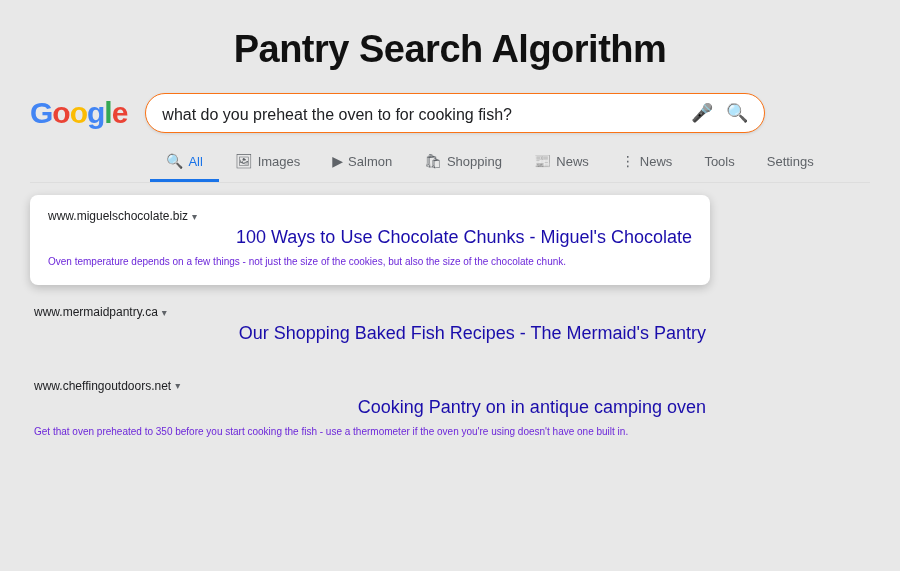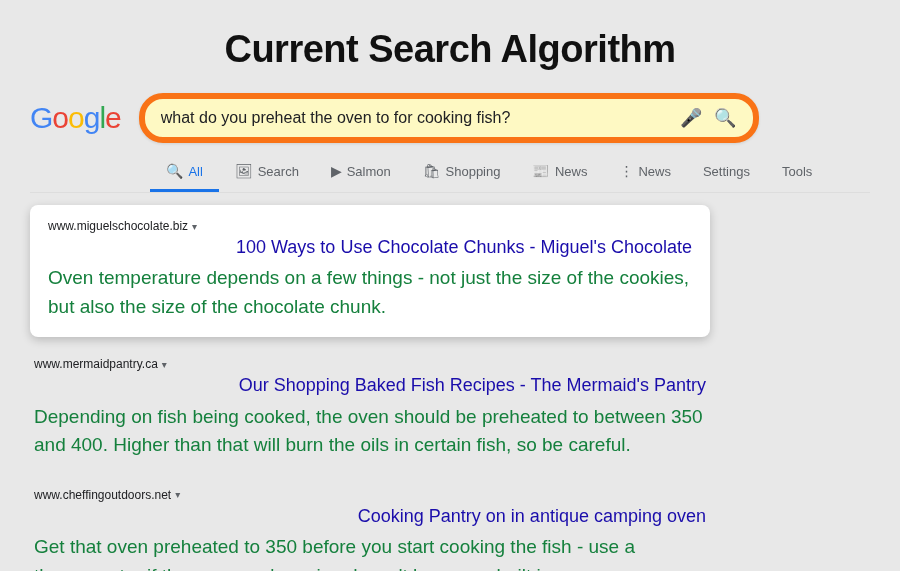--- a/index.html
+++ b/index.html
@@ -28,36 +28,36 @@
 
     .google-header {
       display: flex;
       align-items: center;
       gap: 18px;
       margin-bottom: 10px;
     }
 
     .google-logo {
       font-size: 30px;
-      font-weight: normal;
+      font-weight: bold;
       letter-spacing: -1px;
       user-select: none;
     }
     .logo-g { color: #4285F4; }
     .logo-o1 { color: #EA4335; }
     .logo-o2 { color: #FBBC05; }
     .logo-g2 { color: #4285F4; }
     .logo-l { color: #34A853; }
     .logo-e { color: #EA4335; }
 
     .search-box {
       display: flex;
-      align-items: center;
-      background: #fef9c3;
-      border: 6px solid #f97316;
+      align-items: flex-end;
+      background: #ffffff;
+      border: 1px solid #f97316;
       border-radius: 24px;
       padding: 8px 16px;
       flex: 1;
       max-width: 620px;
       box-shadow: 0 1px 3px rgba(0,0,0,0.1);
     }
 
     .search-input {
       flex: 1;
       border: none;
@@ -151,35 +151,35 @@
     .result-title {
       font-size: 18px;
       color: #1a0dab;
       cursor: pointer;
       margin-bottom: 5px;
       line-height: 1.3;
       text-align: right;
     }
 
     .result-snippet {
-      font-size: 19px;
-      color: #15803d;
+      font-size: 10px;
+      color: #6d28d9;
       line-height: 1.5;
     }
 
     .result-plain {
       padding: 10px 4px 14px 4px;
       margin-bottom: 4px;
       max-width: 680px;
     }
   </style>
 </head>
 <body>
 
-<h1 class="page-title">Current Search Algorithm</h1>
+<h1 class="page-title">Pantry Search Algorithm</h1>
 
 <div class="google-bar">
   <div class="google-header">
     <div class="google-logo">
       <span class="logo-g">G</span><span class="logo-o1">o</span><span class="logo-o2">o</span><span class="logo-g2">g</span><span class="logo-l">l</span><span class="logo-e">e</span>
     </div>
     <div class="search-box">
       <input class="search-input" type="text" value="what do you preheat the oven to for cooking fish?" style="">
       <div class="search-icons">
         <span class="mic-icon">🎤</span>
@@ -188,43 +188,43 @@
     </div>
   </div>
 
   <div class="search-tabs">
     <div class="tab active">
       <span class="tab-icon">🔍</span>
       <span>All</span>
     </div>
     <div class="tab">
       <span class="tab-icon">🖼</span>
-      <span>Search</span>
+      <span>Images</span>
     </div>
     <div class="tab">
       <span class="tab-icon">▶</span>
       <span>Salmon</span>
     </div>
     <div class="tab">
       <span class="tab-icon">🛍</span>
       <span>Shopping</span>
     </div>
     <div class="tab">
       <span class="tab-icon">📰</span>
       <span>News</span>
     </div>
     <div class="tab">
       <span class="tab-icon">⋮</span>
       <span>News</span>
     </div>
     <div class="tab">
+      <span>Tools</span>
+    </div>
+    <div class="tab">
       <span>Settings</span>
-    </div>
-    <div class="tab">
-      <span>Tools</span>
     </div>
   </div>
 </div>
 
 <div class="results-area">
 
   <div class="result-card featured">
     <div class="result-url">
       <span>www.miguelschocolate.biz</span>
       <span class="dropdown-arrow">▾</span>
@@ -232,21 +232,20 @@
     <div class="result-title">100 Ways to Use Chocolate Chunks - Miguel's Chocolate</div>
     <div class="result-snippet">Oven temperature depends on a few things - not just the size of the cookies, but also the size of the chocolate chunk.</div>
   </div>
 
   <div class="result-plain">
     <div class="result-url">
       <span>www.mermaidpantry.ca</span>
       <span class="dropdown-arrow">▾</span>
     </div>
     <div class="result-title">Our Shopping Baked Fish Recipes - The Mermaid's Pantry</div>
-    <div class="result-snippet">Depending on fish being cooked, the oven should be preheated to between 350 and 400. Higher than that will burn the oils in certain fish, so be careful.</div>
   </div>
 
   <div class="result-plain">
     <div class="result-url">
       <span>www.cheffingoutdoors.net</span>
       <span class="dropdown-arrow">▾</span>
     </div>
     <div class="result-title">Cooking Pantry on in antique camping oven</div>
     <div class="result-snippet">Get that oven preheated to 350 before you start cooking the fish - use a thermometer if the oven you're using doesn't have one built in.</div>
   </div>

